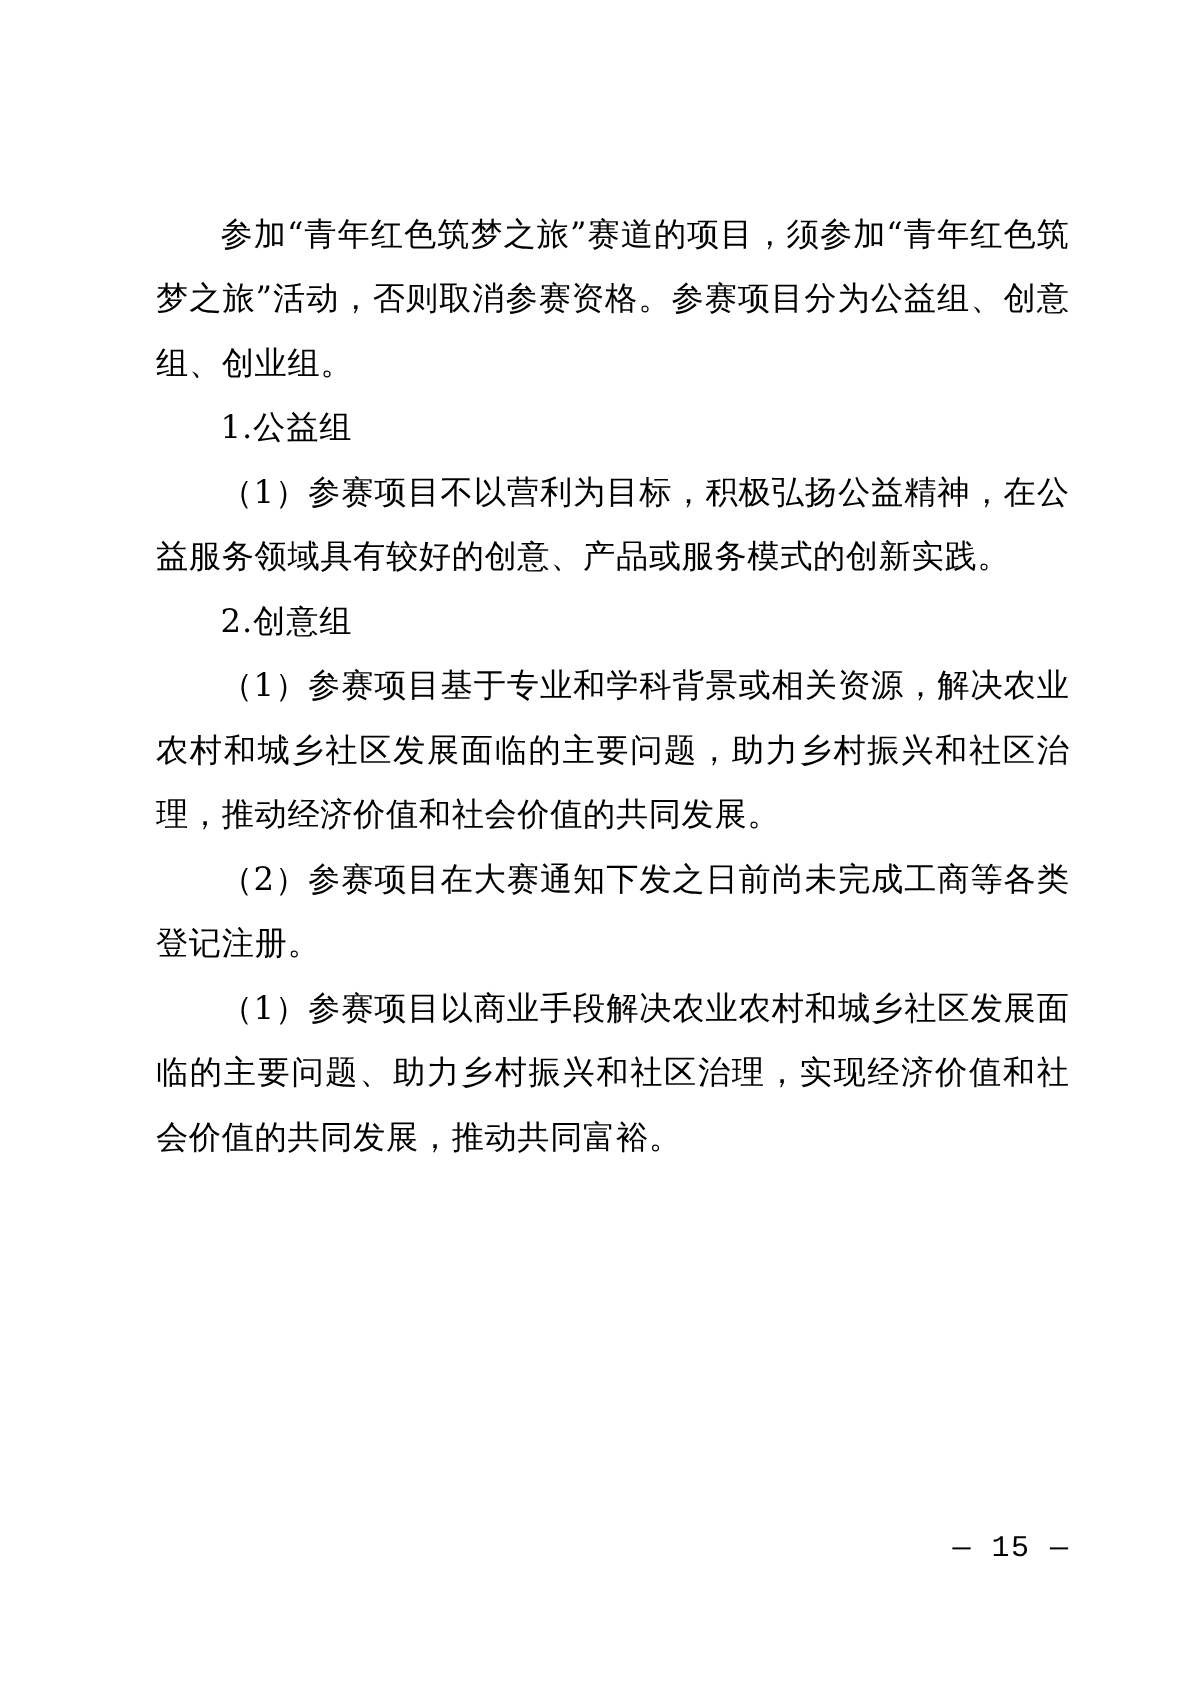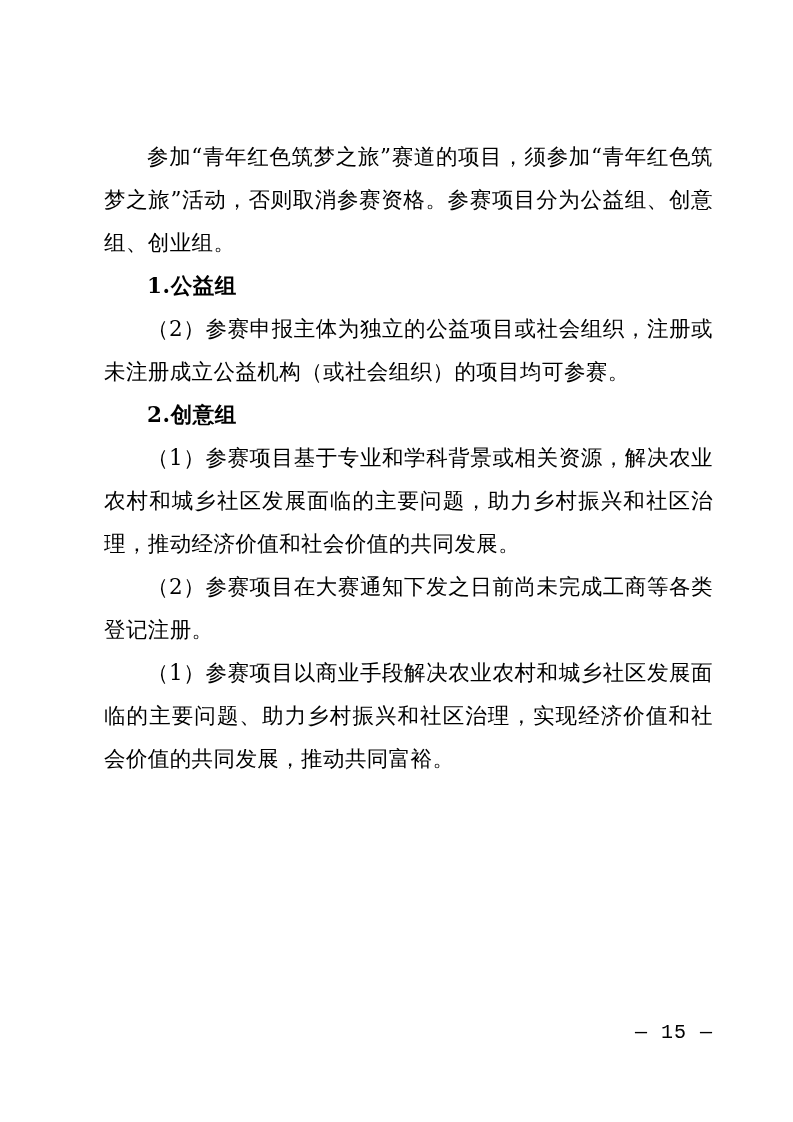--- a/index.html
+++ b/index.html
@@ -31,39 +31,39 @@
     text-align: justify;
     text-justify: inter-ideograph;
   }
   p.para {
     margin: 0 0 0 0;
     text-indent: 2em;
   }
   p.heading {
     margin: 0;
     text-indent: 2em;
-    font-weight: bold;
+    font-weight: normal;
     letter-spacing: 0.6px;
   }
   .page-number {
     position: absolute;
     right: 92px;
     bottom: 78px;
     font-size: 20px;
     letter-spacing: 1px;
     font-family: Liberation Mono, monospace;
   }
 </style>
 </head>
 <body>
 
 <div class="page">
   <div class="doc-body">
     <p class="para">参加“青年红色筑梦之旅”赛道的项目，须参加“青年红色筑梦之旅”活动，否则取消参赛资格。参赛项目分为公益组、创意组、创业组。</p>
     <p class="heading">1.公益组</p>
-    <p class="para">（2）参赛申报主体为独立的公益项目或社会组织，注册或未注册成立公益机构（或社会组织）的项目均可参赛。</p>
+    <p class="para">（1）参赛项目不以营利为目标，积极弘扬公益精神，在公益服务领域具有较好的创意、产品或服务模式的创新实践。</p>
     <p class="heading">2.创意组</p>
     <p class="para">（1）参赛项目基于专业和学科背景或相关资源，解决农业农村和城乡社区发展面临的主要问题，助力乡村振兴和社区治理，推动经济价值和社会价值的共同发展。</p>
     <p class="para">（2）参赛项目在大赛通知下发之日前尚未完成工商等各类登记注册。</p>
     <p class="para">（1）参赛项目以商业手段解决农业农村和城乡社区发展面临的主要问题、助力乡村振兴和社区治理，实现经济价值和社会价值的共同发展，推动共同富裕。</p>
   </div>
   <div class="page-number">— 15 —</div>
 </div>
 
 </body></html>

